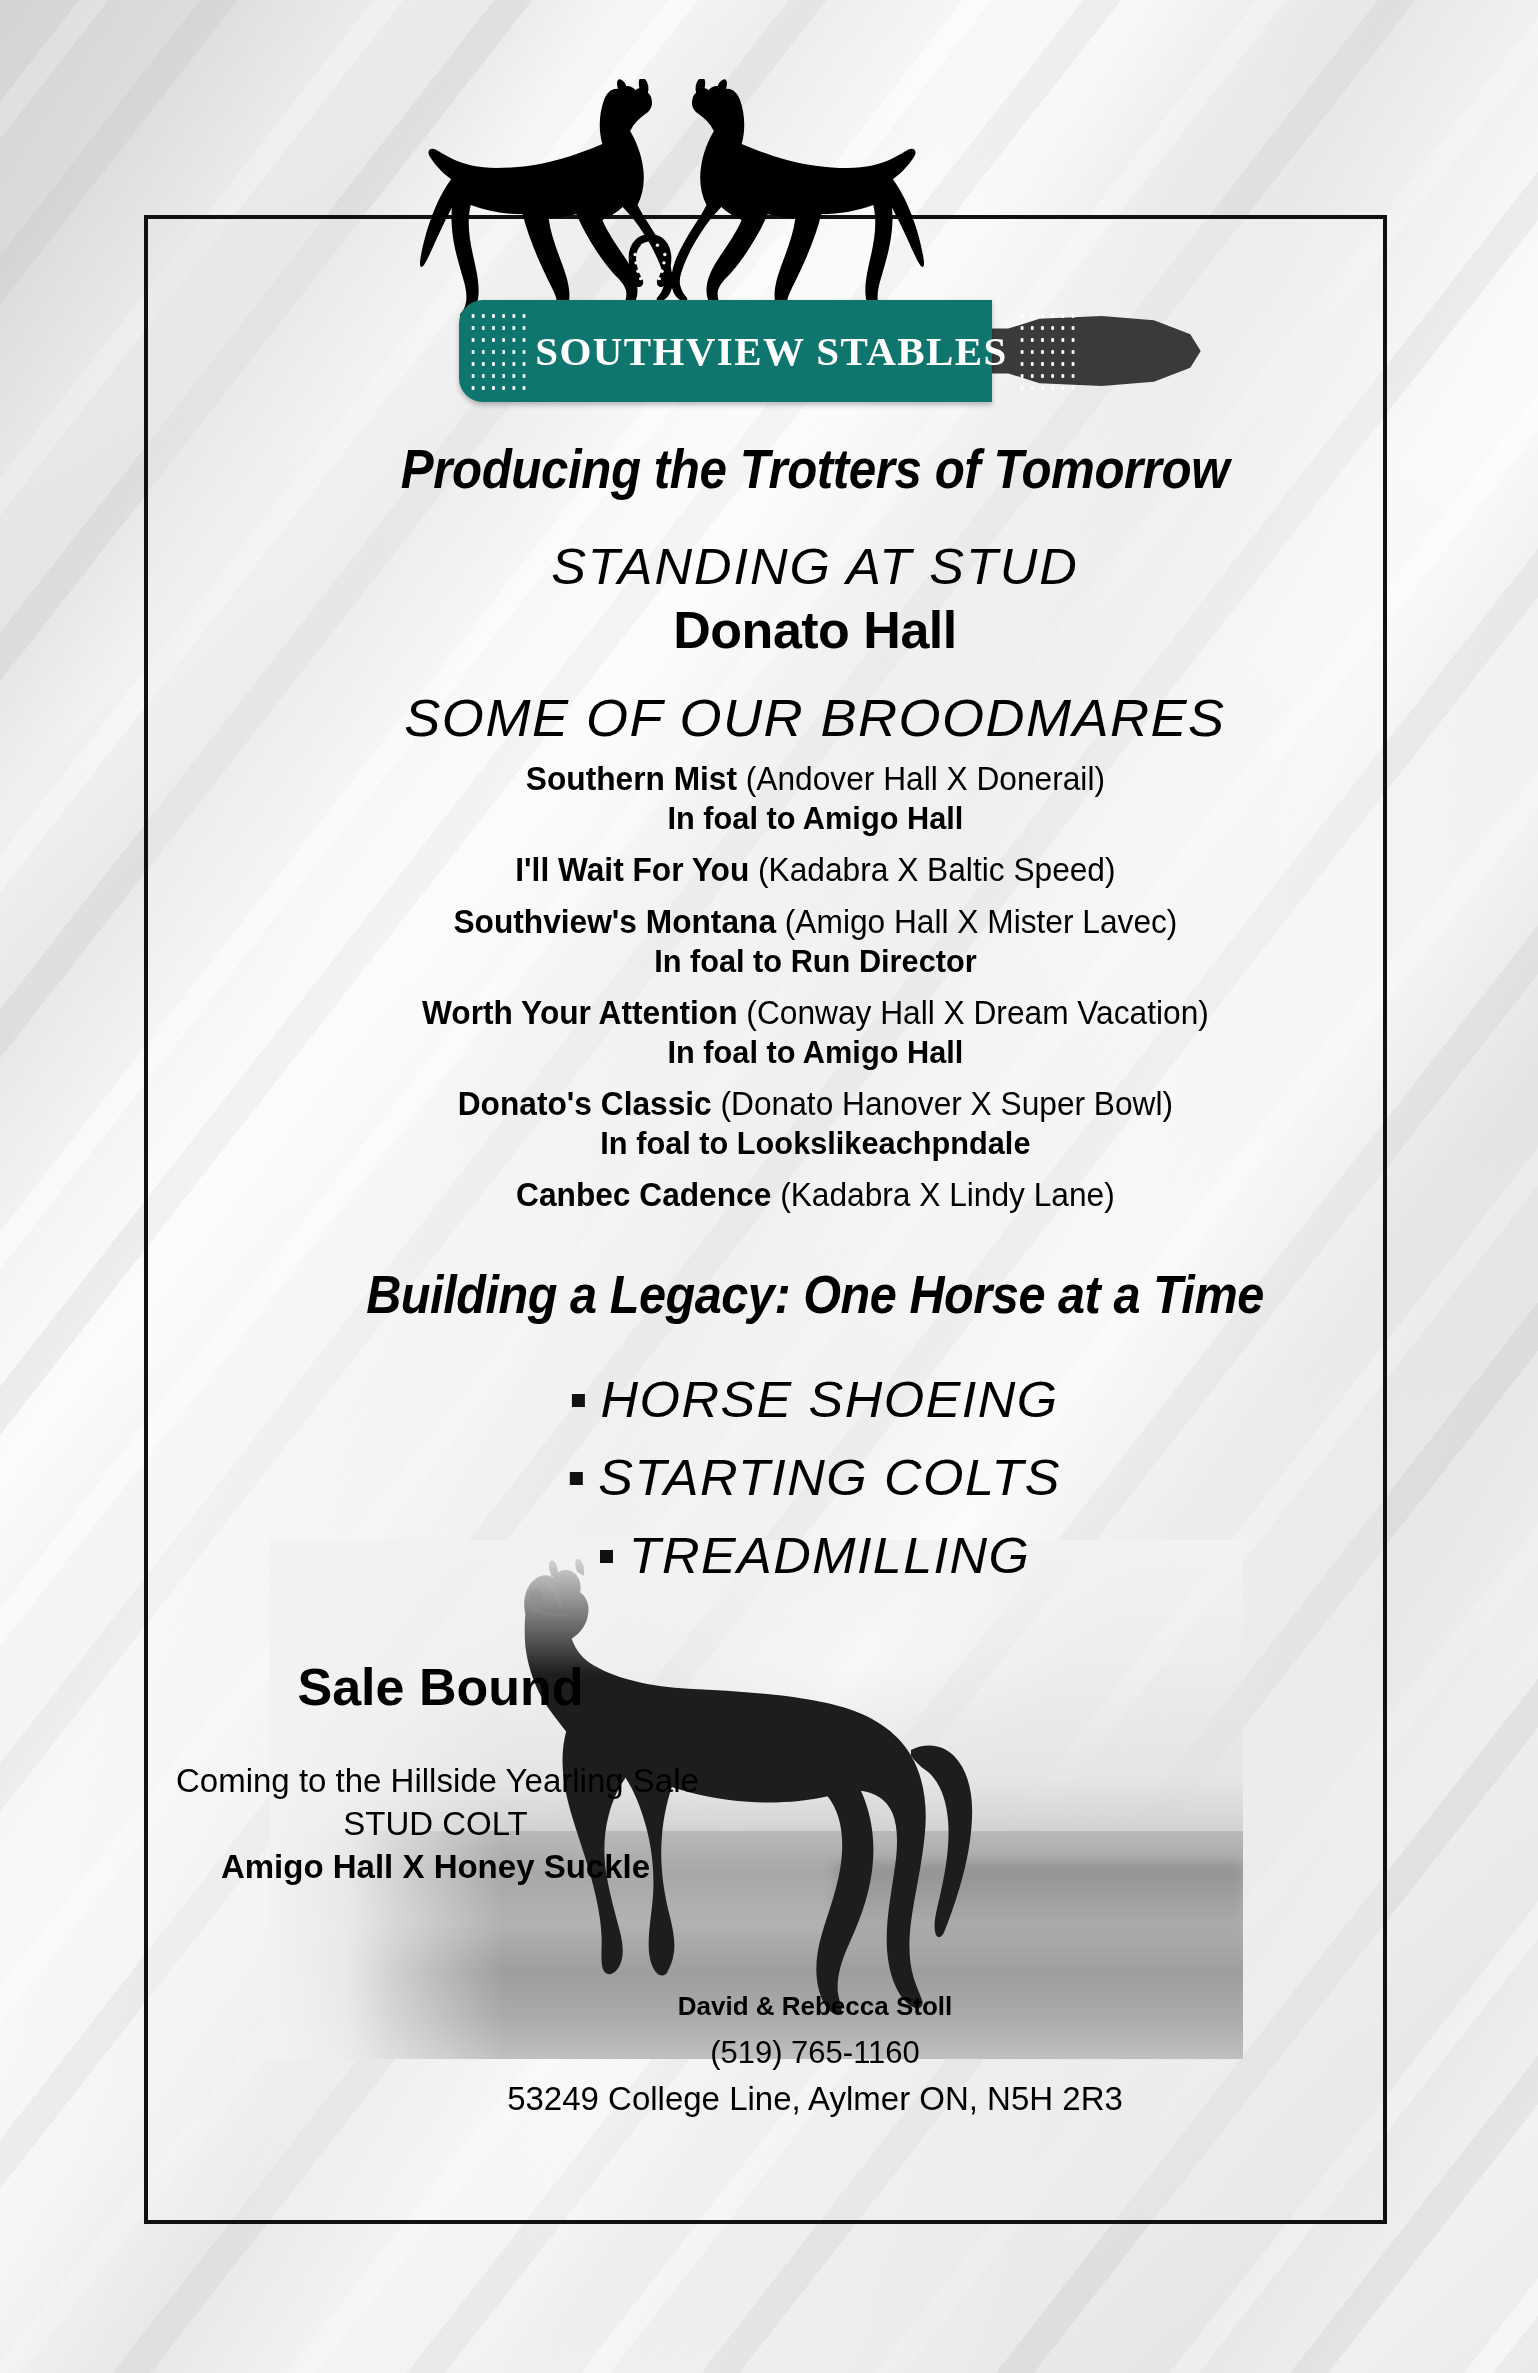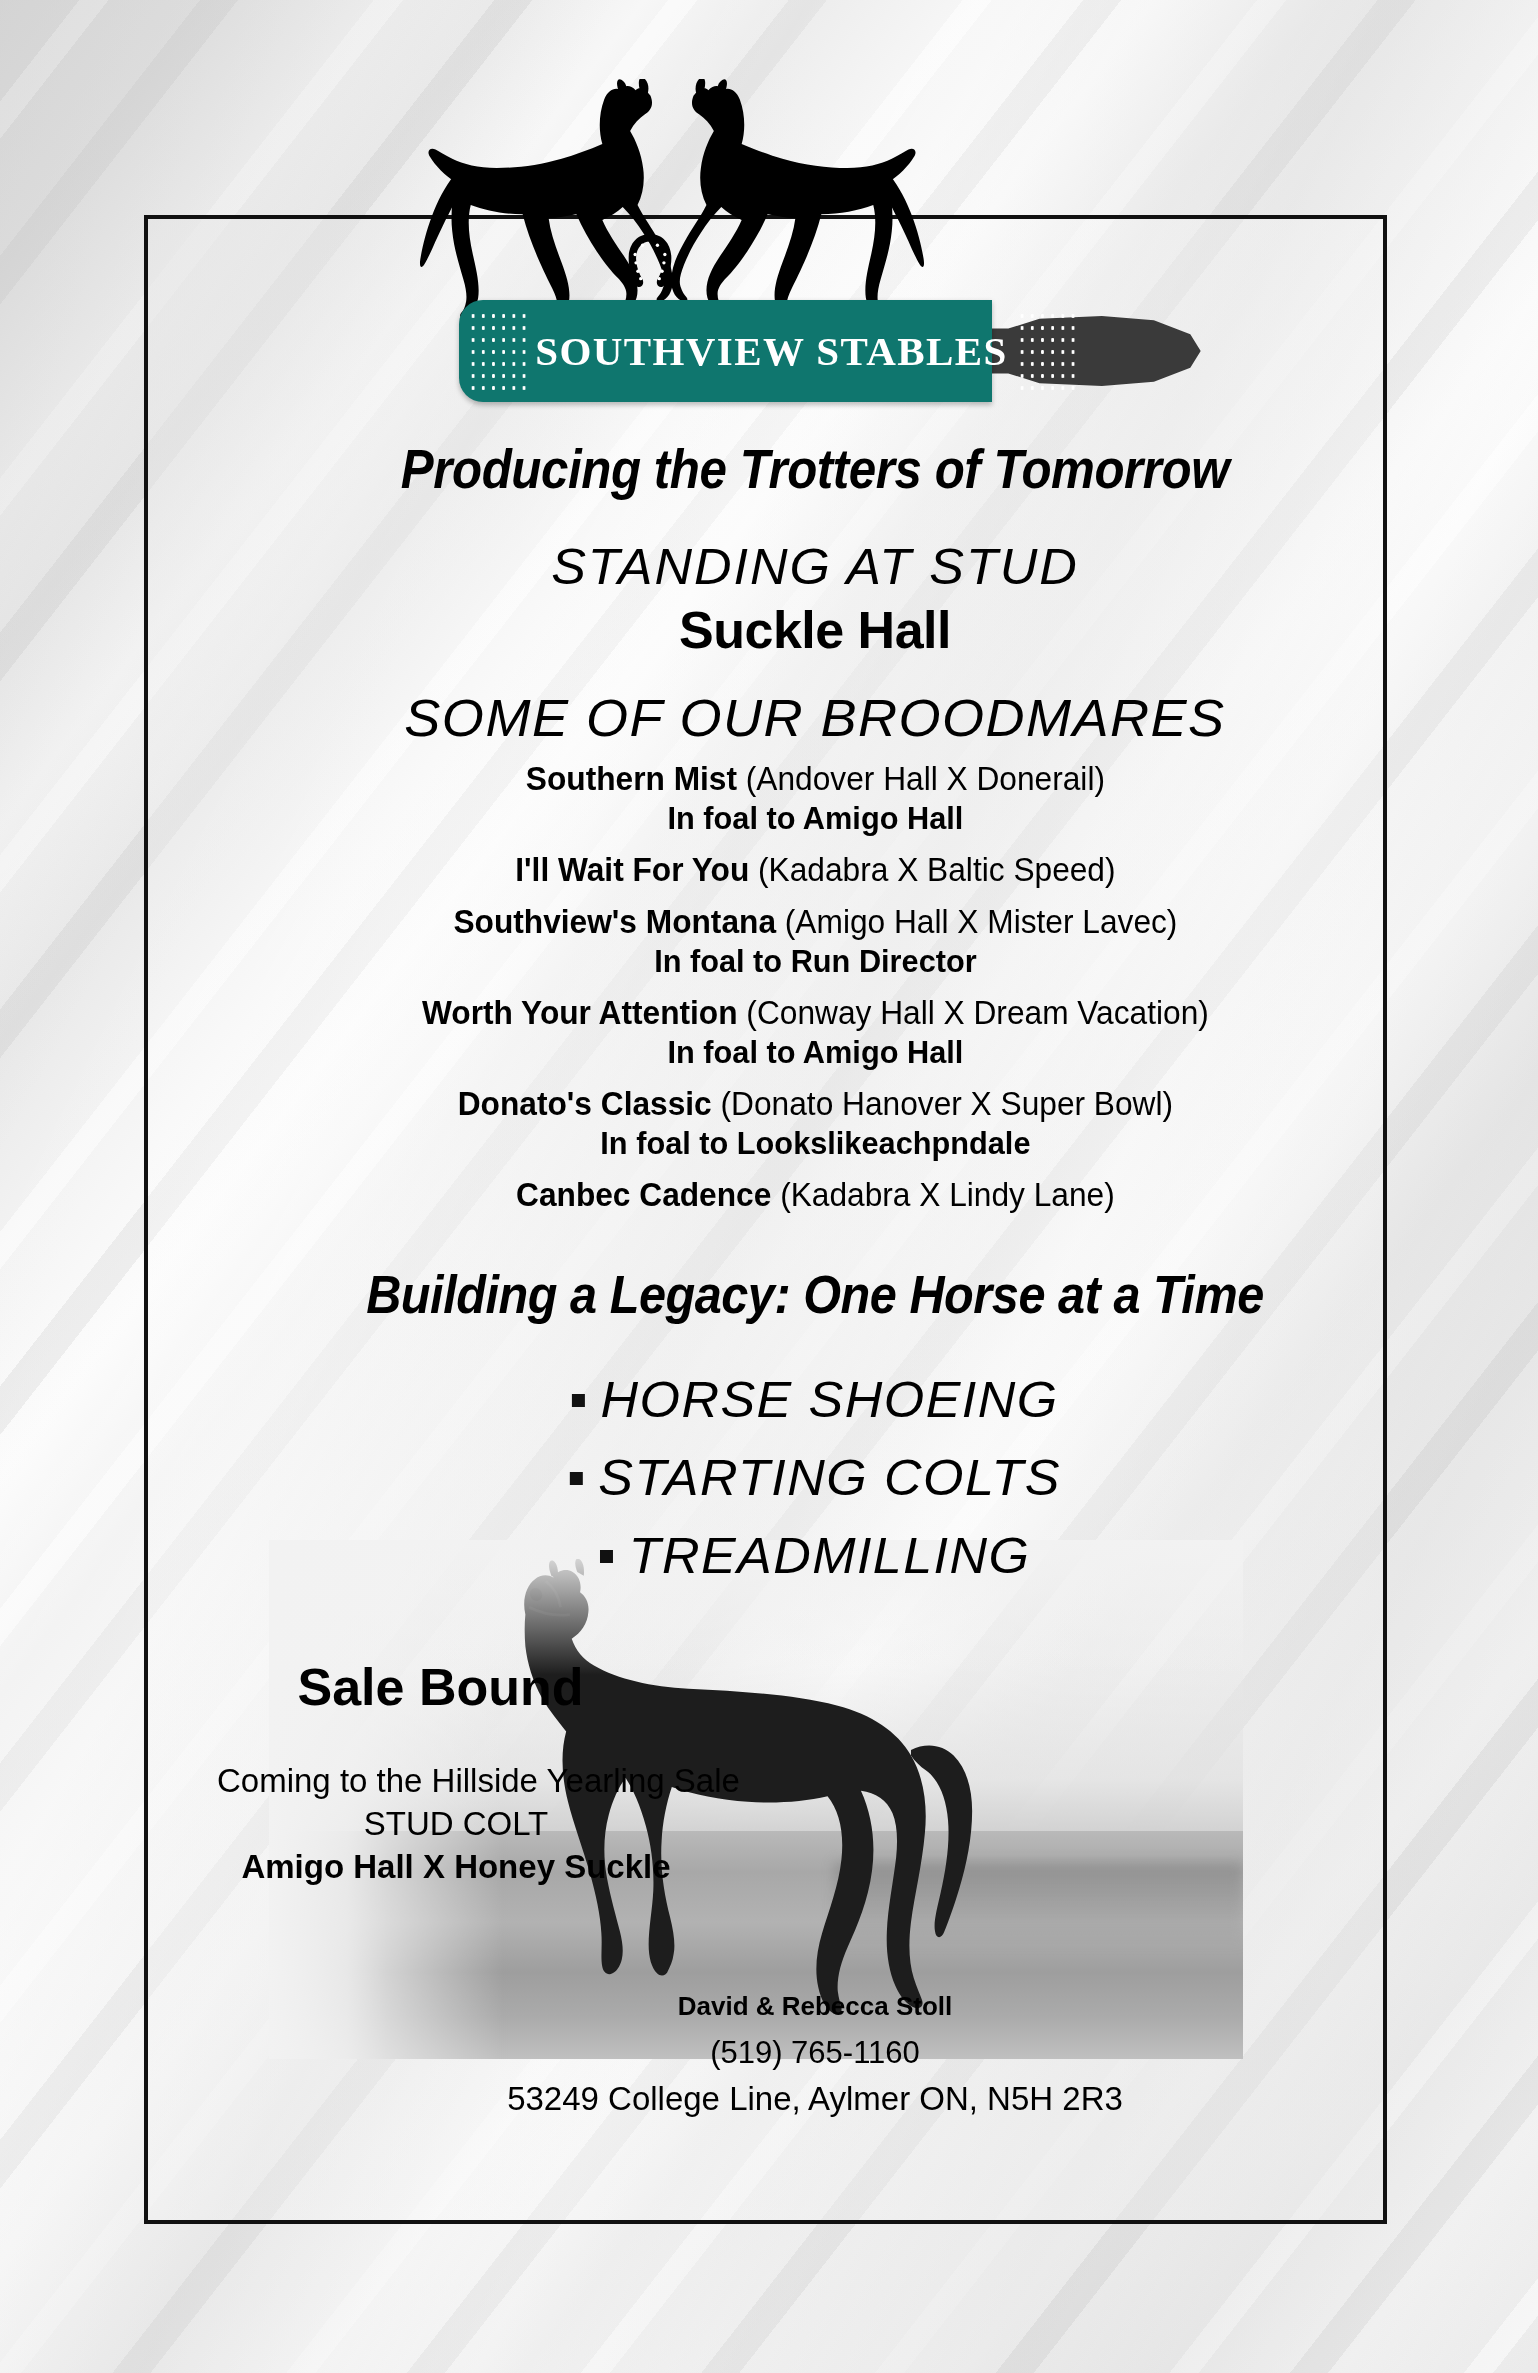--- a/index.html
+++ b/index.html
@@ -342,21 +342,20 @@
     position: absolute;
     left: 28px;
     top: 1544px;
     width: 519px;
     text-align: center;
   }
   .sale-line {
     font-size: 33px;
     line-height: 43px;
     white-space: nowrap;
-    margin-left: 41px;
   }
   .sale-line.bold {
     font-weight: bold;
   }
 
   .contact {
     position: absolute;
     left: 0; right: 0;
     top: 1767px;
     text-align: center;
@@ -518,21 +517,21 @@
         <div class="banner-dots"></div>
       </div>
     </div>
   </div>
 
   <div class="content">
 
     <div class="tagline">Producing the Trotters of Tomorrow</div>
 
     <div class="standing-label">STANDING AT STUD</div>
-    <div class="stallion-name">Suckle Hall</div>
+    <div class="stallion-name">Donato Hall</div>
 
     <div class="broodmares-label">SOME OF OUR BROODMARES</div>
 
     <div class="mare-list" id="mare-list">
         <div class="mare-row"><span class="mare-name">Southern Mist</span><span class="mare-ped"> (Andover Hall X Donerail)</span></div>
         <div class="mare-foal">In foal to Amigo Hall</div>
         <div class="mare-gap"></div>
         <div class="mare-row"><span class="mare-name">I'll Wait For You</span><span class="mare-ped"> (Kadabra X Baltic Speed)</span></div>
         <div class="mare-gap"></div>
         <div class="mare-row"><span class="mare-name">Southview's Montana</span><span class="mare-ped"> (Amigo Hall X Mister Lavec)</span></div>

